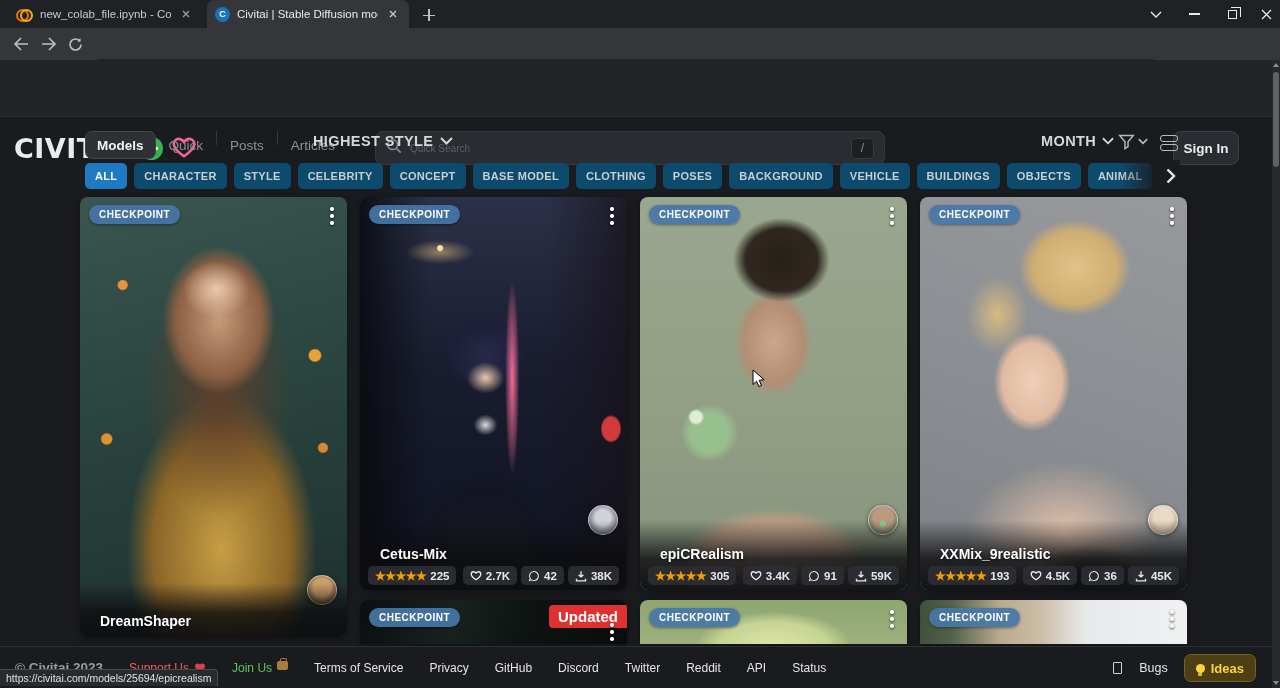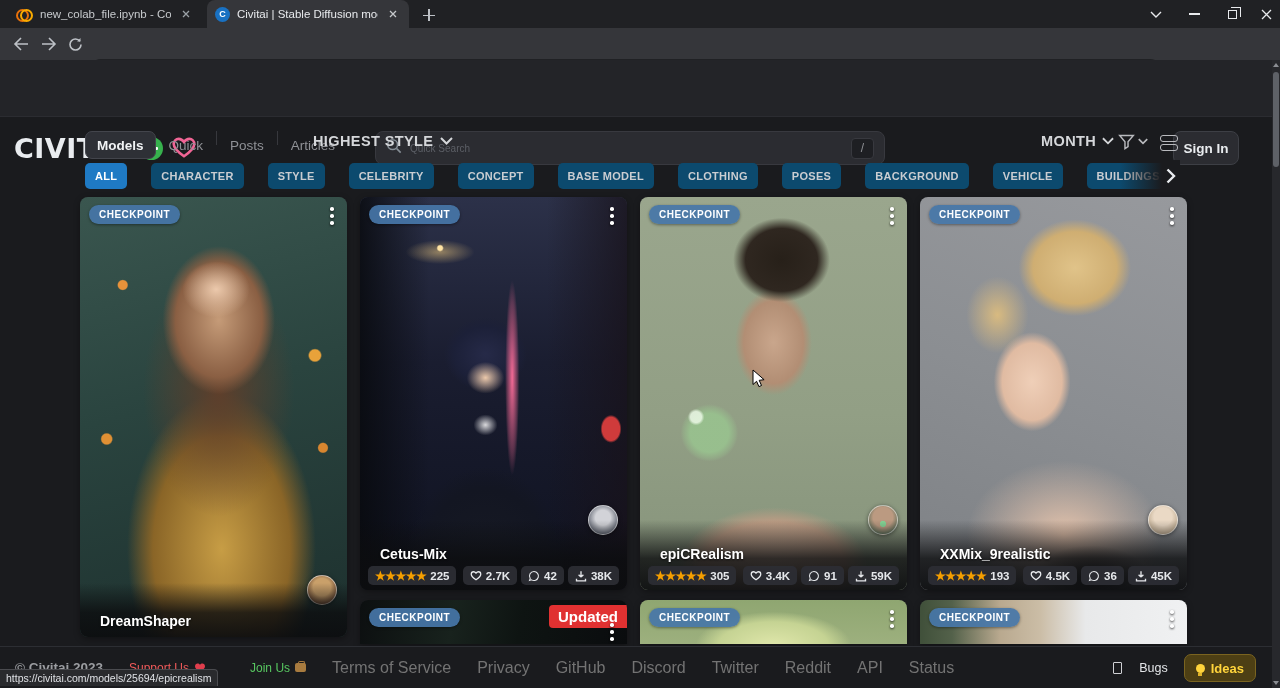--- a/index.html
+++ b/index.html
@@ -61,21 +61,21 @@
   .seg-item { color:#8f9196; font-size:13.5px; padding:0 13px; height:28px; display:flex; align-items:center; }
   .seg-item.active { background:#2e3036; border:1px solid #43454c; border-radius:7px; color:#f1f3f5; font-weight:bold; padding:0 11px; }
   .seg-div { width:1px; height:14px; background:#37383d; }
   .sortdd { position:absolute; left:313px; top:133px; display:flex; align-items:center; gap:7px; color:#d5d7da; font-weight:bold; font-size:14.5px; letter-spacing:0.4px; }
   .perioddd { position:absolute; left:1041px; top:133px; display:flex; align-items:center; gap:6px; color:#d5d7da; font-weight:bold; font-size:14.5px; letter-spacing:0.4px; }
   .filter-wrap { position:absolute; left:1118px; top:133px; display:flex; align-items:center; gap:3px; }
   .layout-ico { position:absolute; left:1160px; top:134px; width:18px; height:18px; display:flex; flex-direction:column; gap:2.5px; justify-content:center; }
   .layout-ico i { height:6.5px; border:1.6px solid #b9babe; border-radius:3px; }
 
   .chips-clip { position:absolute; left:85px; top:163px; width:1080px; height:26px; overflow:hidden; }
-  .chips { display:flex; gap:24px; height:26px; }
+  .chips { display:flex; gap:7px; height:26px; }
   .chip { flex:0 0 auto; height:26px; display:flex; align-items:center; padding:0 10px; background:#0c4a6e; border-radius:5px; color:#cacdd1; font-size:11px; font-weight:bold; letter-spacing:0.3px; white-space:nowrap; }
   .chip.active { background:#1f7ac4; color:#fff; }
   .chips-fade { position:absolute; left:1120px; top:160px; width:60px; height:32px; background:linear-gradient(90deg, rgba(26,27,30,0), #1a1b1e 70%); }
   .chips-next { position:absolute; left:1160px; top:165px; width:22px; height:22px; display:flex; align-items:center; justify-content:center; }
 
   
   .card { position:absolute; width:267px; border-radius:8px; overflow:hidden; background:#25262b; box-shadow:0 2px 6px rgba(0,0,0,.35); }
   .card .art { position:absolute; inset:0; }
   .c1 { left:80px; top:197px; height:440px; }
   .c2 { left:360px; top:197px; height:393px; }
@@ -147,23 +147,23 @@
     linear-gradient(180deg, #8fa671 0%, #9db07e 100%); }
   .art-r2c { background:linear-gradient(90deg, #40503a 0%, #53614a 12%, #b9a98f 30%, #cbbda6 45%, #e8e9ea 62%, #f0f1f2 100%); }
   .av-dream { background:radial-gradient(circle at 50% 40%, #c9a06a 0 40%, #6b4a33 75%); }
   .av-cetus { background:radial-gradient(circle at 50% 42%, #d2d3d8 0 35%, #5a5f6b 78%); }
   .av-epic  { background:radial-gradient(circle 5px at 50% 64%, #85d495 55%, rgba(133,212,149,0) 70%), radial-gradient(circle at 50% 40%, #bb9a81 0 45%, #4e6651 82%); }
   .av-xxmix { background:radial-gradient(circle at 50% 38%, #ead9c5 0 40%, #b9a68c 78%); }
 
   
   .footer { position:absolute; left:0; top:646px; width:1272px; height:42px; background:#1a1b1e; border-top:1px solid #2c2e33; display:flex; align-items:center; padding-left:15px; gap:26px; z-index:5; }
   .f-copy { color:#9b9da1; font-size:13.5px; font-weight:bold; }
-  .f-link { color:#737373; font-size:16px; }
+  .f-link { color:#e5e5e5; font-size:12px; }
   .f-support { color:#f05a5a; font-size:12px; display:flex; align-items:center; gap:5px; }
-  .f-join { color:#57c760; font-size:12px; display:flex; align-items:center; gap:5px;margin-left:18px; }
+  .f-join { color:#57c760; font-size:12px; display:flex; align-items:flex-start; gap:5px; }
   .briefcase { width:11px; height:9px; background:#a87b3f; border-radius:2px; position:relative; }
   .briefcase::before { content:""; position:absolute; left:3px; top:-2.5px; width:5px; height:2.5px; border:1.3px solid #a87b3f; border-bottom:none; border-radius:2px 2px 0 0; }
   .f-right { position:absolute; right:16px; top:0; height:42px; display:flex; align-items:center; gap:16px; }
   .f-bugs { color:#e3e5e8; font-size:12.5px; display:flex; align-items:center; gap:17px; }
   .glyphbox { width:9px; height:12px; border:1.4px solid #d0d1d5; border-radius:1px; }
   .ideas-btn { height:28px; background:#51421386; background:#4d3f14; border:1px solid #7a6420; border-radius:7px; color:#ffd43b; font-size:13px; font-weight:bold; display:flex; align-items:center; gap:6px; padding:0 11px; }
   .bulb { width:9px; height:9px; border-radius:50%; background:#ffd43b; position:relative; }
   .bulb::after { content:""; position:absolute; left:2.5px; top:9px; width:4px; height:3px; background:#e0b429; }
 
   .statusbar { position:absolute; left:0; top:669px; height:17px; background:#292a2d; border:1px solid #4a4b4f; border-left:none; border-bottom:none; border-top-right-radius:4px; color:#dfe1e5; font-size:10.5px; display:flex; align-items:center; padding:0 6px; z-index:30; }

